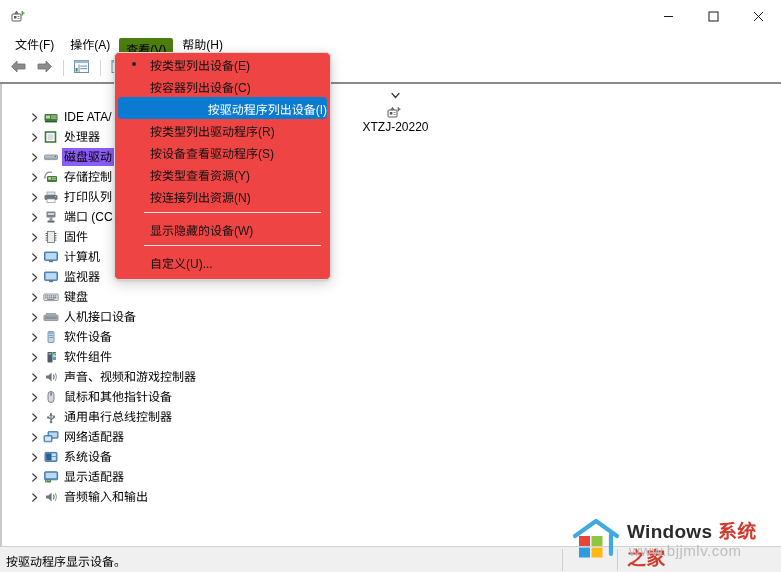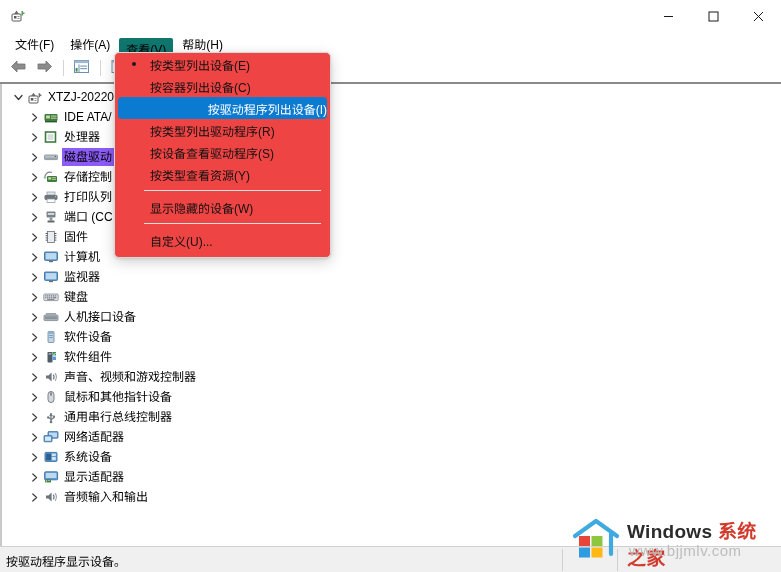--- a/index.html
+++ b/index.html
@@ -75,21 +75,21 @@
   }
   .menubar-item {
     font-size: 12px;
     padding: 2px 7px;
     margin-right: 2px;
     color: #000;
     border-radius: 2px;
     white-space: nowrap;
   }
   .menubar-item.active {
-    background: #0f766e;
+    background: #4d7c0f;
     margin-top: 11px;
   }
 
   
   .toolbar {
     position: absolute;
     left: 0; top: 54px;
     width: 781px; height: 28px;
     background: #ffffff;
     display: flex;
@@ -132,21 +132,21 @@
     padding-top: 3px;
   }
   .tree-row {
     display: flex;
     align-items: center;
     height: 20px;
     white-space: nowrap;
     font-size: 12px;
     color: #000;
   }
-  .tree-row.root { padding-left: 8px; }
+  .tree-row.root { padding-left: 8px; flex-direction: column; }
   .tree-row.child { padding-left: 24px; }
   .tw {
     width: 16px; height: 16px;
     display: flex;
     align-items: center;
     justify-content: center;
     color: #4a4a4a;
     flex: none;
   }
   .tw svg { display: block; }
@@ -758,20 +758,23 @@
       <span>按驱动程序列出设备(I)</span>
     </div>
     <div class="menu-item">
       <span>按类型列出驱动程序(R)</span>
     </div>
     <div class="menu-item">
       <span>按设备查看驱动程序(S)</span>
     </div>
     <div class="menu-item">
       <span>按类型查看资源(Y)</span>
+    </div>
+    <div class="menu-item">
+      <span>按连接列出资源(N)</span>
     </div>
     <div class="menu-sep"></div>
     <div class="menu-item">
       <span>显示隐藏的设备(W)</span>
     </div>
     <div class="menu-sep"></div>
     <div class="menu-item">
       <span>自定义(U)...</span>
     </div>
   </div>

